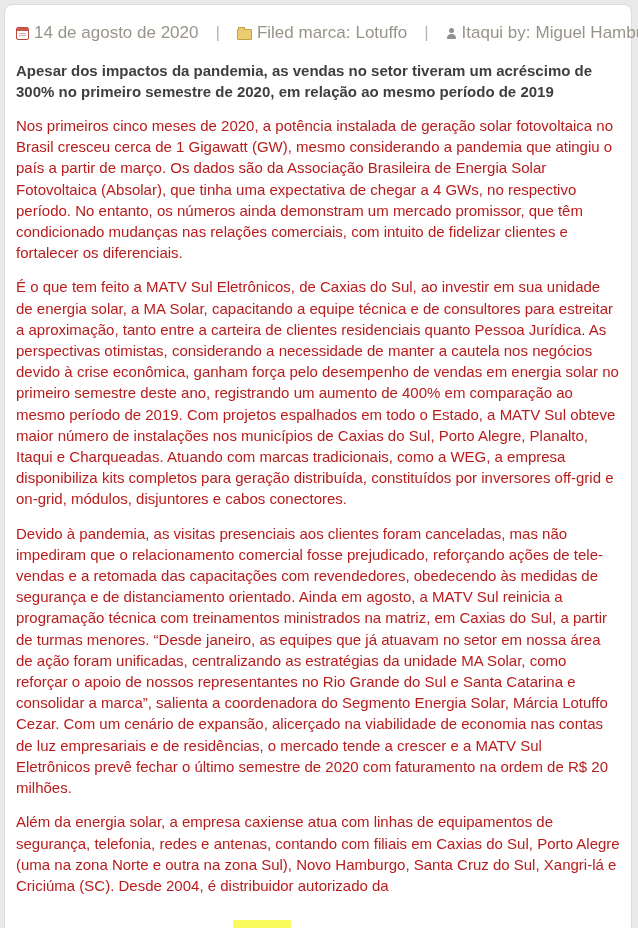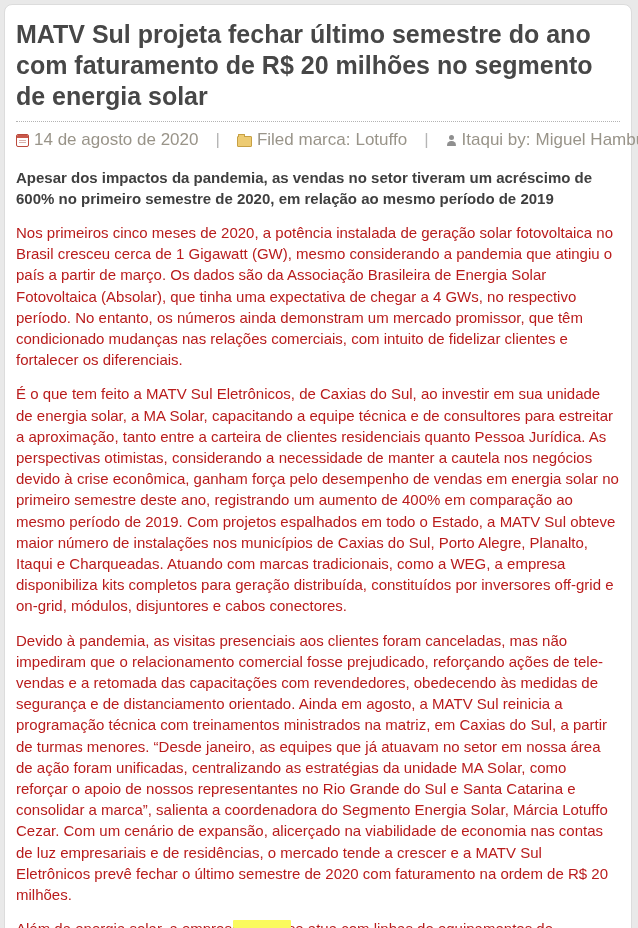--- a/index.html
+++ b/index.html
@@ -48,42 +48,41 @@
     margin:13px 2px 0 2px;
     font-size:15px;line-height:21.2px;color:#b91c1c;
   }
   .cutoff-frag{position:absolute;left:233px;top:920px;width:58px;height:8px;border-radius:1px;}
 </style>
 </head>
 <body>
 
 <div class="card">
 
-  <h1 class="title">MATV Sul projeta fechar último semestre do ano com faturamento de R$ 20 milhões no segmento de energia solar</h1>
 
   <div class="meta">
     <span class="meta-item">
       <span class="icon-cal"></span>
       <span>14 de agosto de 2020</span>
     </span>
     <span class="sep">|</span>
     <span class="meta-item">
       <span class="icon-folder"></span>
       <span>Filed marca:</span>
       <span>Lotuffo</span>
     </span>
     <span class="sep">|</span>
     <span class="meta-item">
       <span class="icon-person"></span>
       <span>Itaqui by:</span>
       <span>Miguel Hamburgo</span>
     </span>
   </div>
 
-  <p class="lead">Apesar dos impactos da pandemia, as vendas no setor tiveram um acréscimo de 600% no primeiro semestre de 2020, em relação ao mesmo período de 2019</p>
+  <p class="lead">Apesar dos impactos da pandemia, as vendas no setor tiveram um acréscimo de 300% no primeiro semestre de 2020, em relação ao mesmo período de 2019</p>
 
   <p class="body">Nos primeiros cinco meses de 2020, a potência instalada de geração solar fotovoltaica no Brasil cresceu cerca de 1 Gigawatt (GW), mesmo considerando a pandemia que atingiu o país a partir de março. Os dados são da Associação Brasileira de Energia Solar Fotovoltaica (Absolar), que tinha uma expectativa de chegar a 4 GWs, no respectivo período. No entanto, os números ainda demonstram um mercado promissor, que têm condicionado mudanças nas relações comerciais, com intuito de fidelizar clientes e fortalecer os diferenciais.</p>
 
   <p class="body">É o que tem feito a MATV Sul Eletrônicos, de Caxias do Sul, ao investir em sua unidade de energia solar, a MA Solar, capacitando a equipe técnica e de consultores para estreitar a aproximação, tanto entre a carteira de clientes residenciais quanto Pessoa Jurídica. As perspectivas otimistas, considerando a necessidade de manter a cautela nos negócios devido à crise econômica, ganham força pelo desempenho de vendas em energia solar no primeiro semestre deste ano, registrando um aumento de 400% em comparação ao mesmo período de 2019. Com projetos espalhados em todo o Estado, a MATV Sul obteve maior número de instalações nos municípios de Caxias do Sul, Porto Alegre, Planalto, Itaqui e Charqueadas.  Atuando com marcas tradicionais, como a WEG, a empresa disponibiliza kits completos para geração distribuída, constituídos por inversores off-grid e on-grid, módulos, disjuntores e cabos conectores.</p>
 
   <p class="body">Devido à pandemia, as visitas presenciais aos clientes foram canceladas, mas não impediram que o relacionamento comercial fosse prejudicado, reforçando ações de tele-vendas e a retomada das capacitações com revendedores, obedecendo às medidas de segurança e de distanciamento orientado. Ainda em agosto, a MATV Sul reinicia a programação técnica com treinamentos ministrados na matriz, em Caxias do Sul, a partir de turmas menores. “Desde janeiro, as equipes que já atuavam no setor em nossa área de ação foram unificadas, centralizando as estratégias da unidade MA Solar, como reforçar o apoio de nossos representantes no Rio Grande do Sul e Santa Catarina e consolidar a marca”, salienta a coordenadora do Segmento Energia Solar, Márcia Lotuffo Cezar. Com um cenário de expansão, alicerçado na viabilidade de economia nas contas de luz empresariais e de residências, o mercado tende a crescer e a MATV Sul Eletrônicos prevê fechar o último semestre de 2020 com faturamento na ordem de R$ 20 milhões.</p>
 
   <p class="body">
     <span>Além da energia solar, a empresa caxiense atua com linhas de equipamentos de segurança, telefonia, redes e antenas, contando com filiais em Caxias do Sul, Porto Alegre (uma na zona Norte e outra na zona Sul), Novo Hamburgo, Santa Cruz do Sul, Xangri-lá e Criciúma (SC). Desde 2004, é distribuidor autorizado da </span>
   </p>

